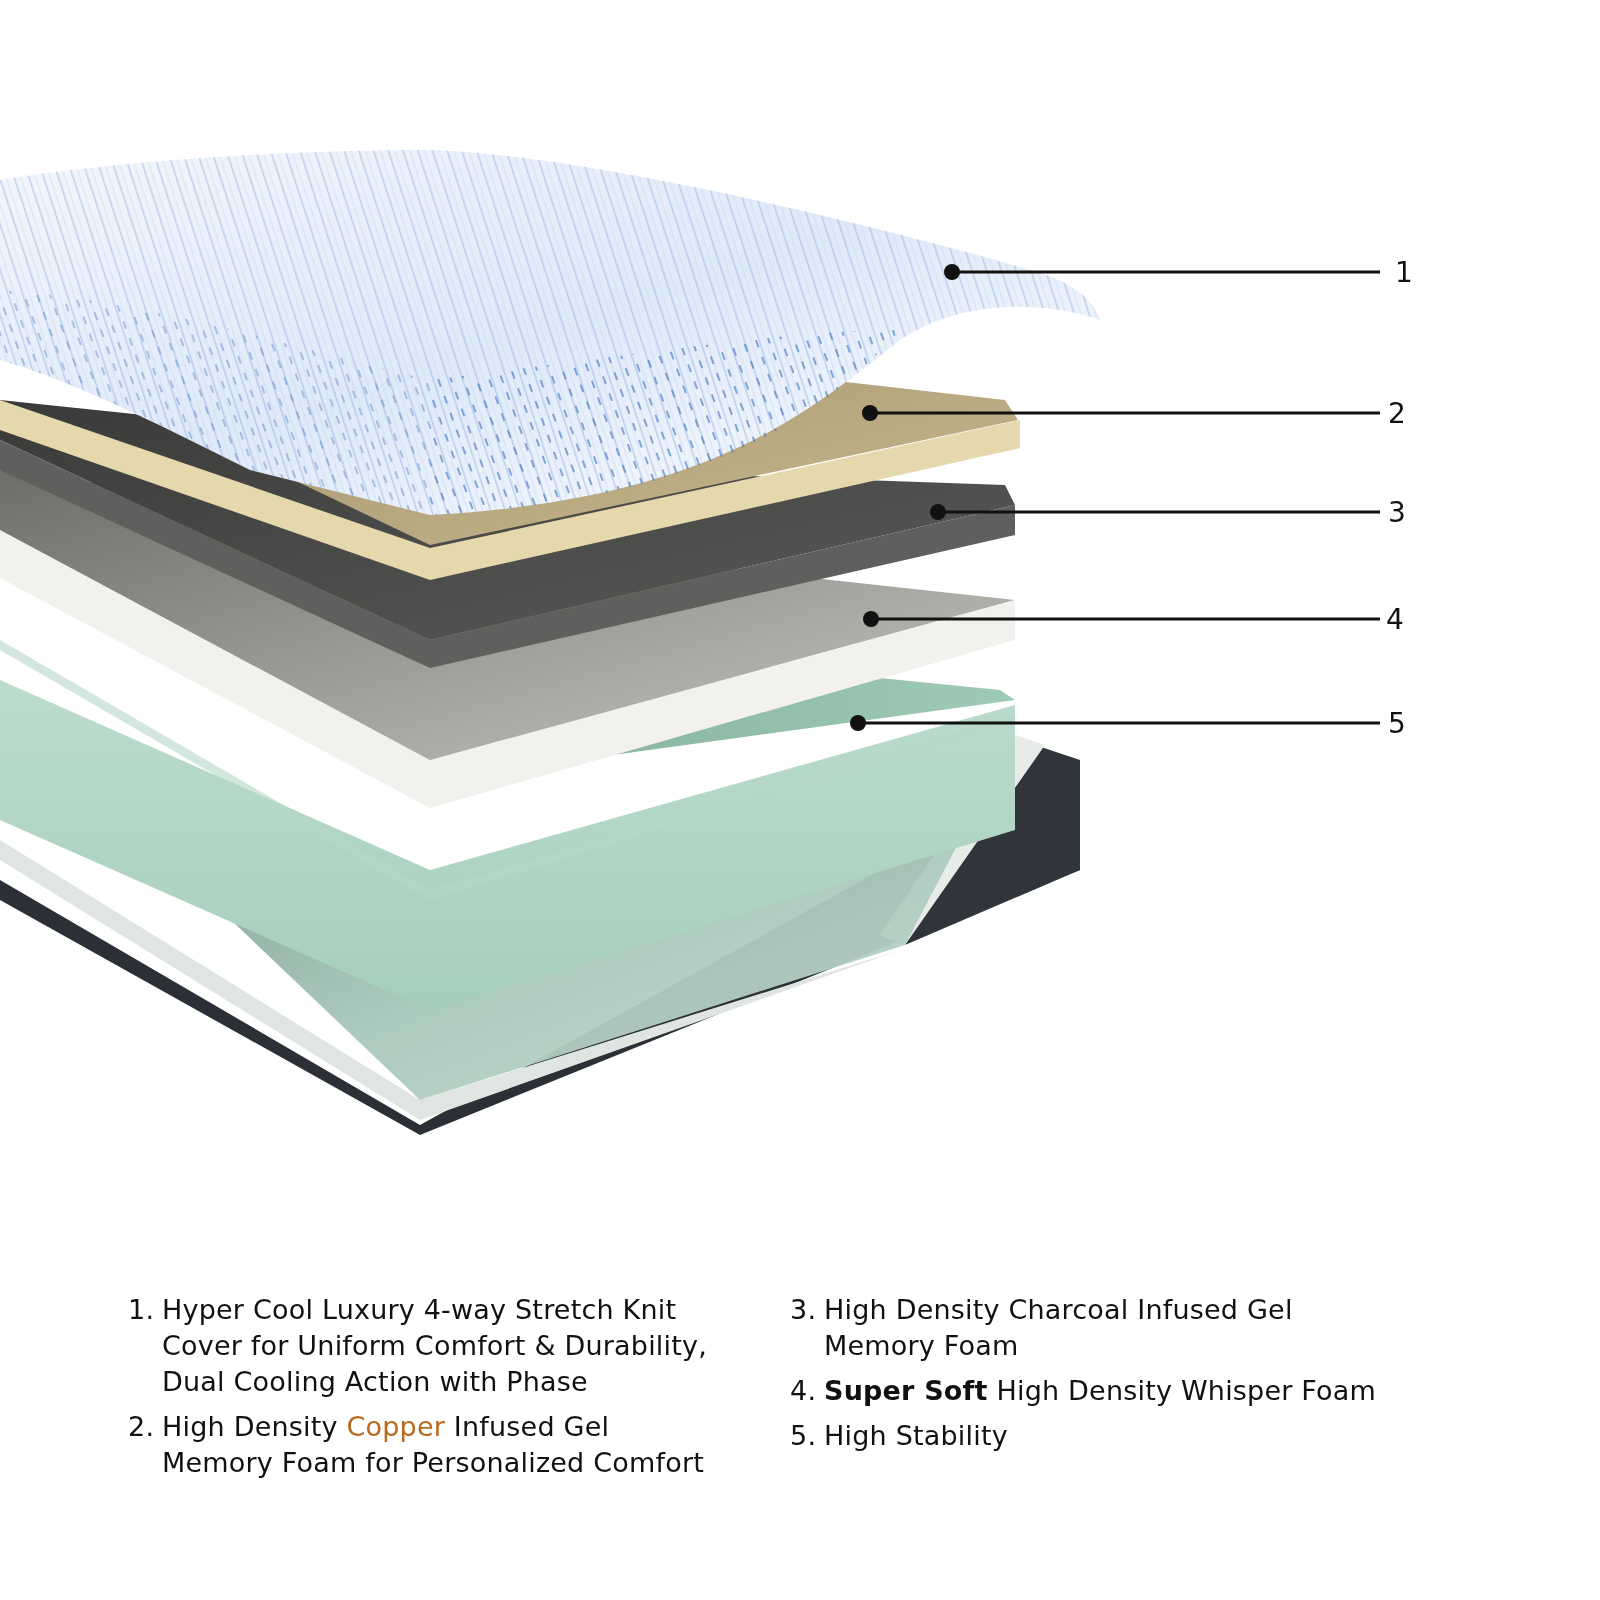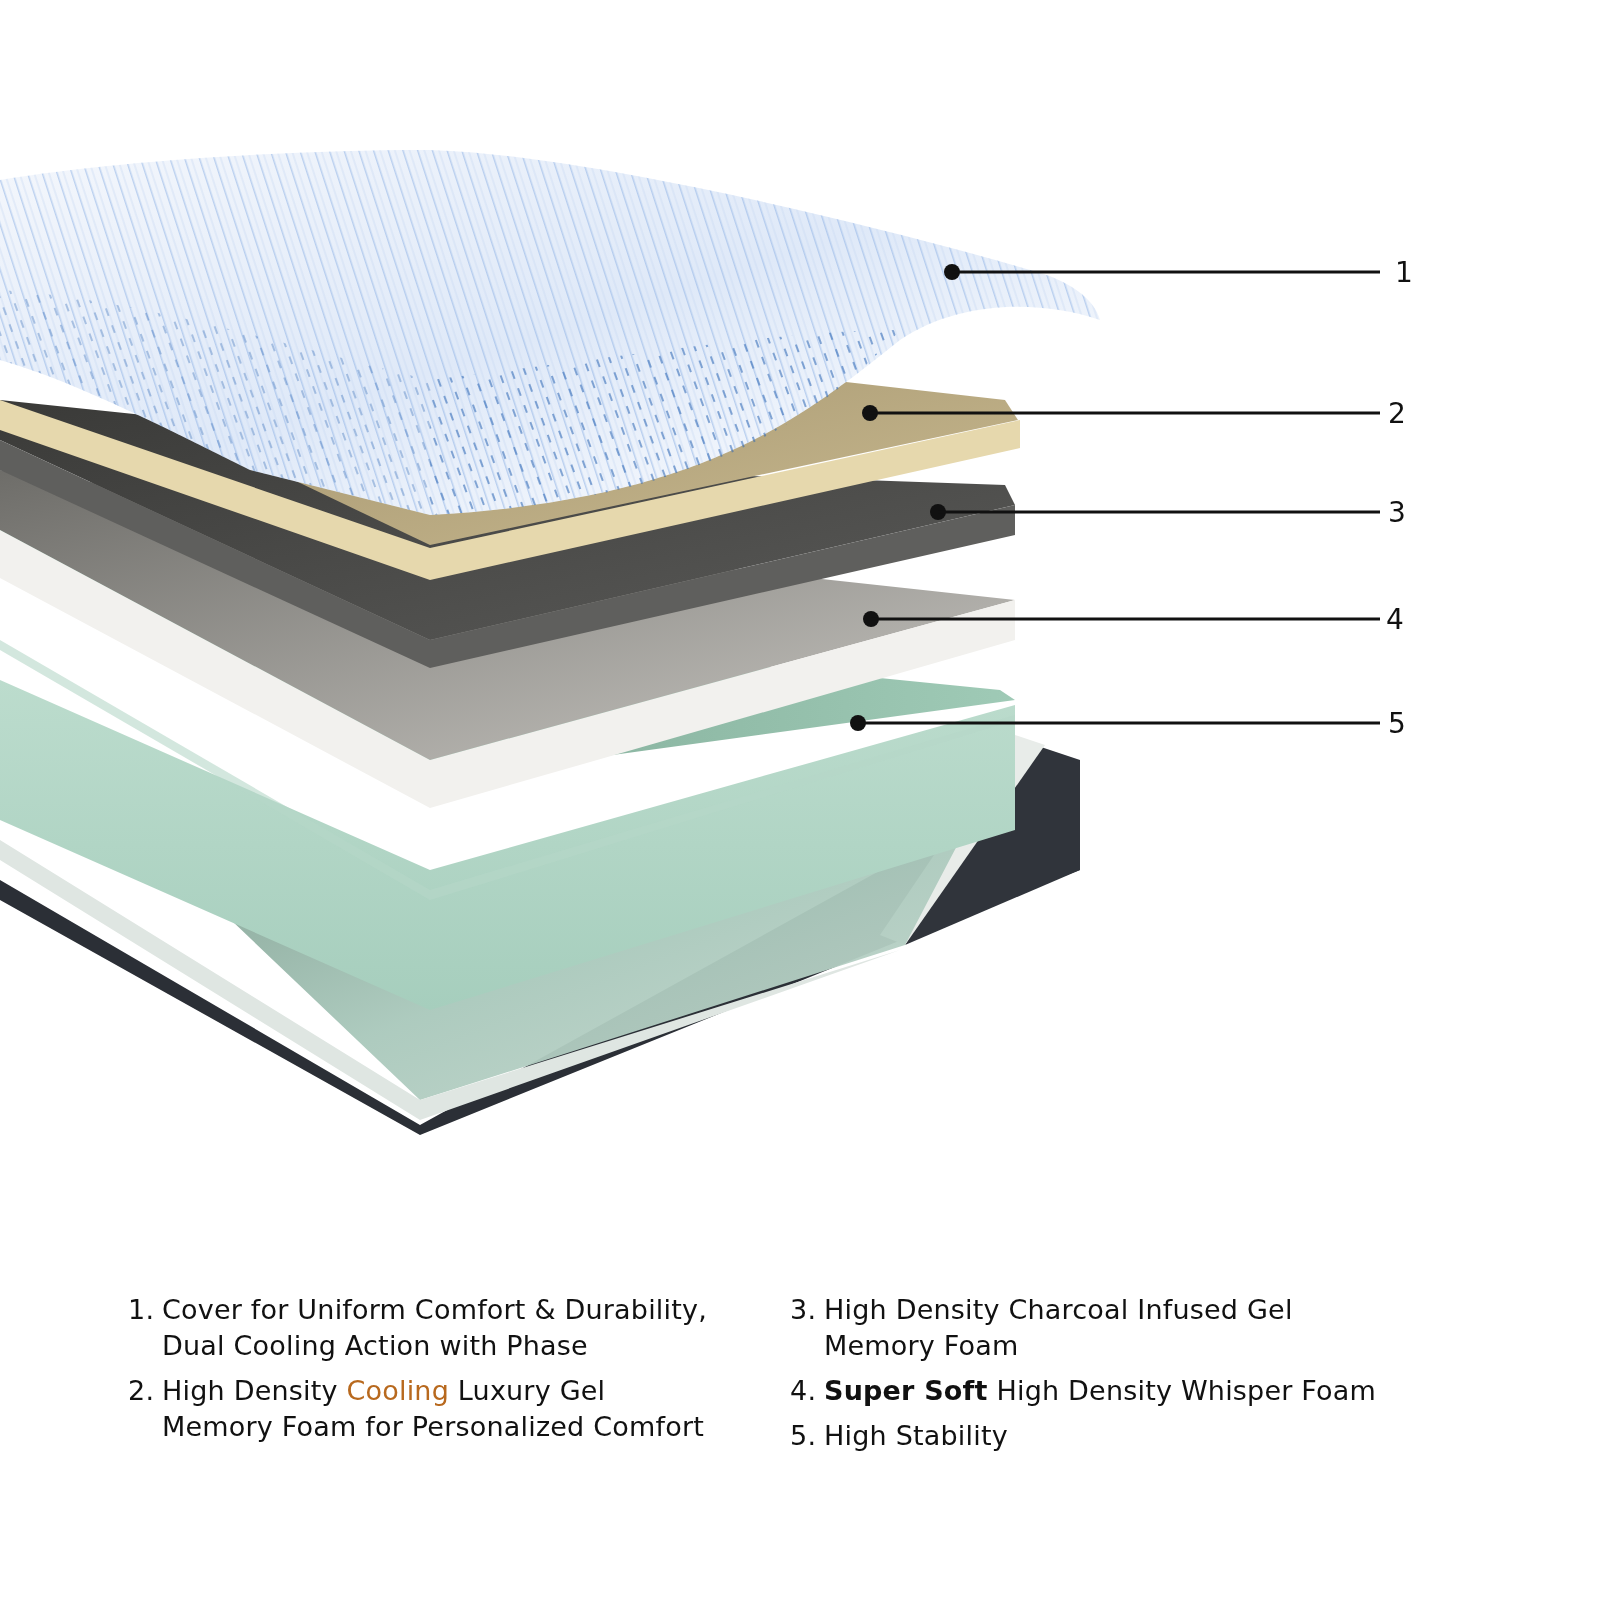--- a/index.html
+++ b/index.html
@@ -123,26 +123,27 @@
   <g>
     <circle cx="858" cy="723" r="8" fill="#111"></circle>
     <line x1="858" y1="723" x2="1380" y2="723" stroke="#111" stroke-width="3"></line>
     <text class="callout-num" x="1388" y="733">5</text>
   </g>
 </svg>
 
 <div class="legend left">
   <div class="item">
     <span class="num">1.</span>
+    <span class="line">Hyper Cool Luxury 4-way Stretch Knit</span>
     <span class="line">Cover for Uniform Comfort &amp; Durability,</span>
     <span class="line">Dual Cooling Action with Phase</span>
   </div>
   <div class="item">
     <span class="num">2.</span>
-    <span class="line"><span>High Density </span><span class="copper">Cooling</span><span> Luxury Gel</span></span>
+    <span class="line"><span>High Density </span><span class="copper">Copper</span><span> Infused Gel</span></span>
     <span class="line">Memory Foam for Personalized Comfort</span>
   </div>
 </div>
 
 <div class="legend right">
   <div class="item">
     <span class="num">3.</span>
     <span class="line">High Density Charcoal Infused Gel</span>
     <span class="line">Memory Foam</span>
   </div>

